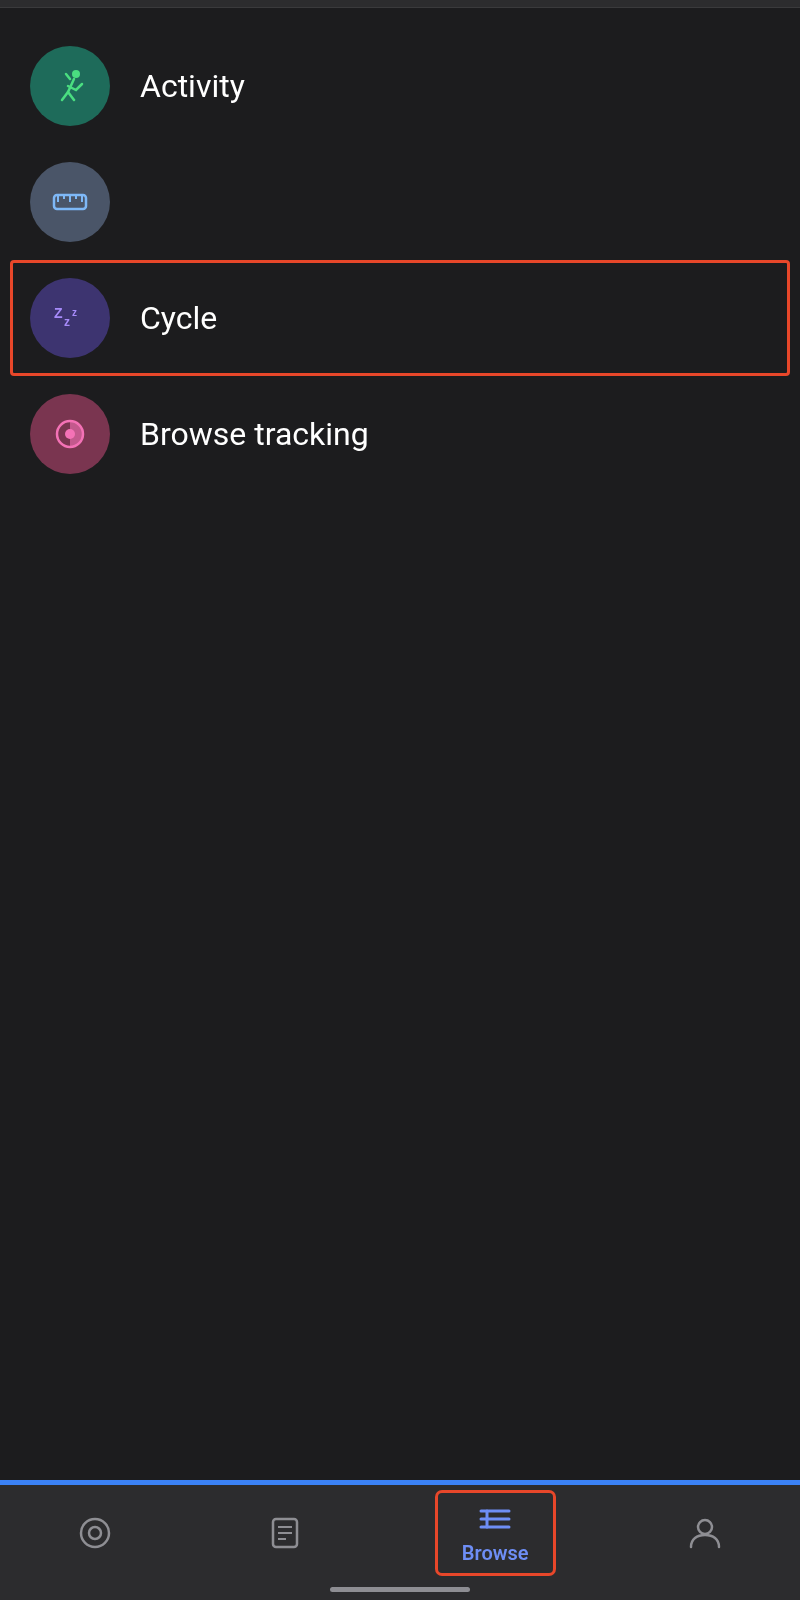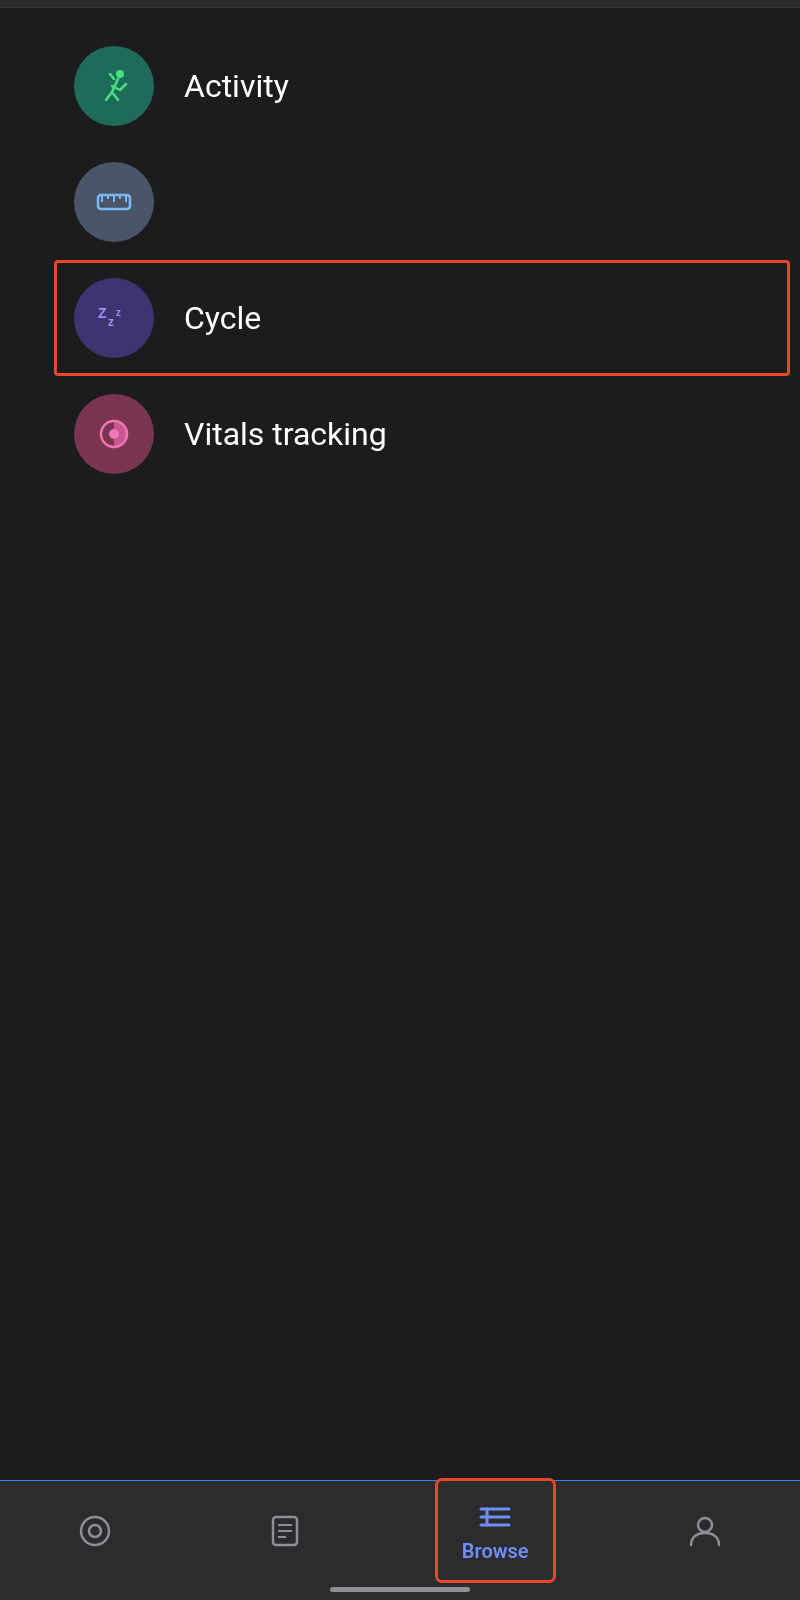--- a/index.html
+++ b/index.html
@@ -20,21 +20,20 @@
 
     .top-bar {
       height: 8px;
       background: #2c2c2e;
       border-bottom: 1px solid #3a3a3c;
     }
 
     .menu-list {
       padding: 20px 0;
       flex: 1;
-      margin-left: 44px;
     }
 
     .menu-item {
       display: flex;
       align-items: center;
       padding: 18px 30px;
       cursor: pointer;
       position: relative;
     }
 
@@ -78,23 +77,24 @@
 
     
     .bottom-nav {
       position: absolute;
       bottom: 0;
       left: 0;
       right: 0;
       height: 120px;
       background-color: #2c2c2e;
       display: flex;
+      align-items: center;
       justify-content: space-around;
       padding-bottom: 20px;
-      border-top: 1px solid #3b82f6;
+      border-top: 5px solid #3b82f6;
     }
 
     .nav-item {
       display: flex;
       flex-direction: column;
       align-items: center;
       justify-content: center;
       cursor: pointer;
       padding: 8px 20px;
       gap: 4px;
@@ -179,21 +179,21 @@
 
   <div class="menu-item">
     <div class="icon-circle icon-cycle">
       <svg viewBox="0 0 44 44" fill="none" xmlns="http://www.w3.org/2000/svg">
 
         <circle cx="22" cy="22" r="13" fill="none" stroke="#f472b6" stroke-width="2.5"></circle>
         <path d="M22 9 A13 13 0 0 1 22 35" fill="#f472b6" opacity="0.6"></path>
         <circle cx="22" cy="22" r="5" fill="#f472b6"></circle>
       </svg>
     </div>
-    <span class="menu-label">Vitals tracking</span>
+    <span class="menu-label">Browse tracking</span>
   </div>
 
 </div>
 
 <nav class="bottom-nav">
 
   <div class="nav-item">
     <svg viewBox="0 0 36 36" fill="none" xmlns="http://www.w3.org/2000/svg">
       <circle cx="18" cy="18" r="14" stroke="#8e8e93" stroke-width="2.5" fill="none"></circle>
       <circle cx="18" cy="18" r="6" stroke="#8e8e93" stroke-width="2.5" fill="none"></circle>

